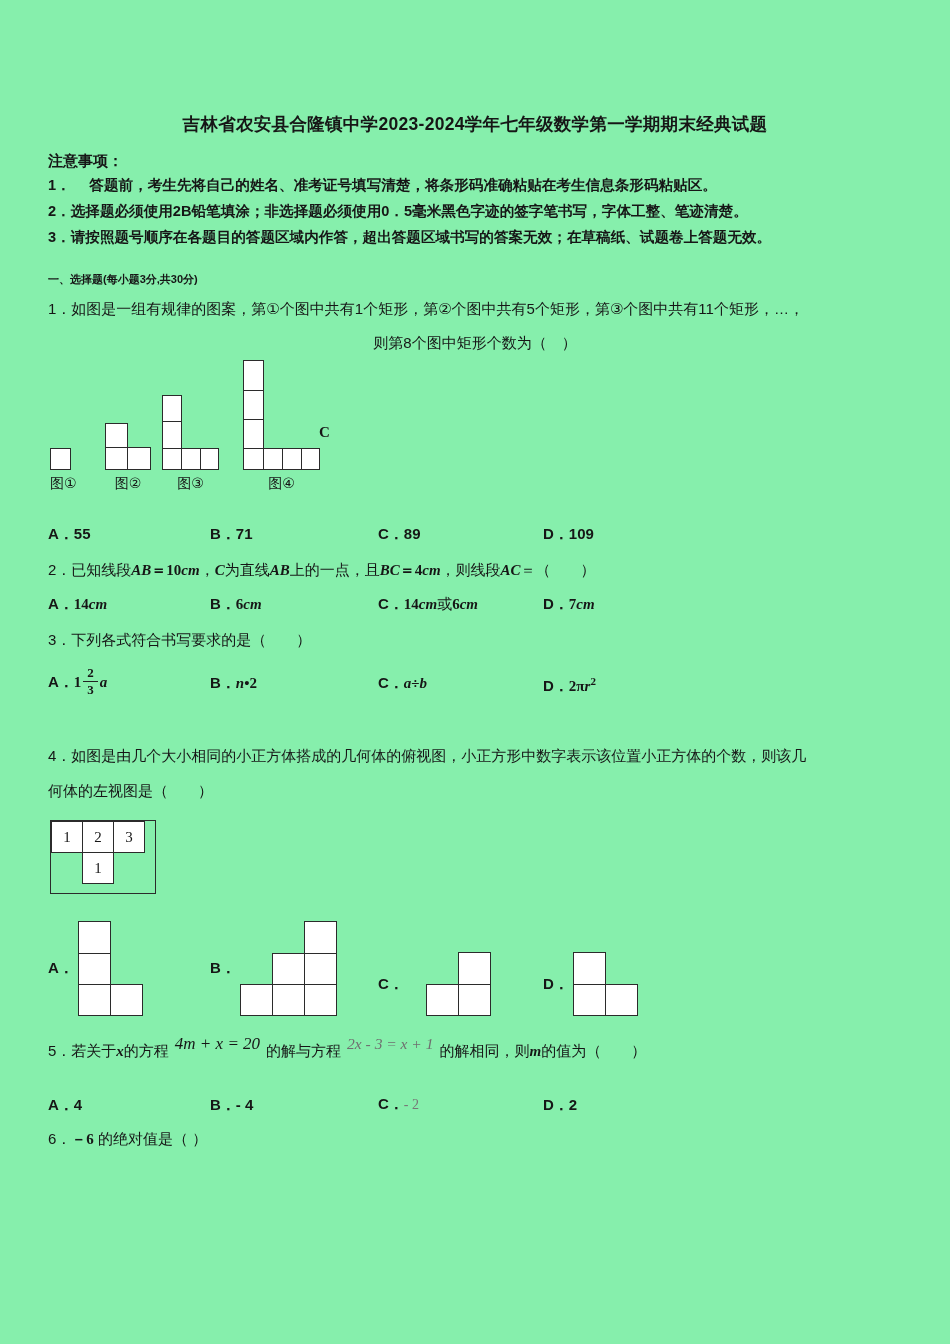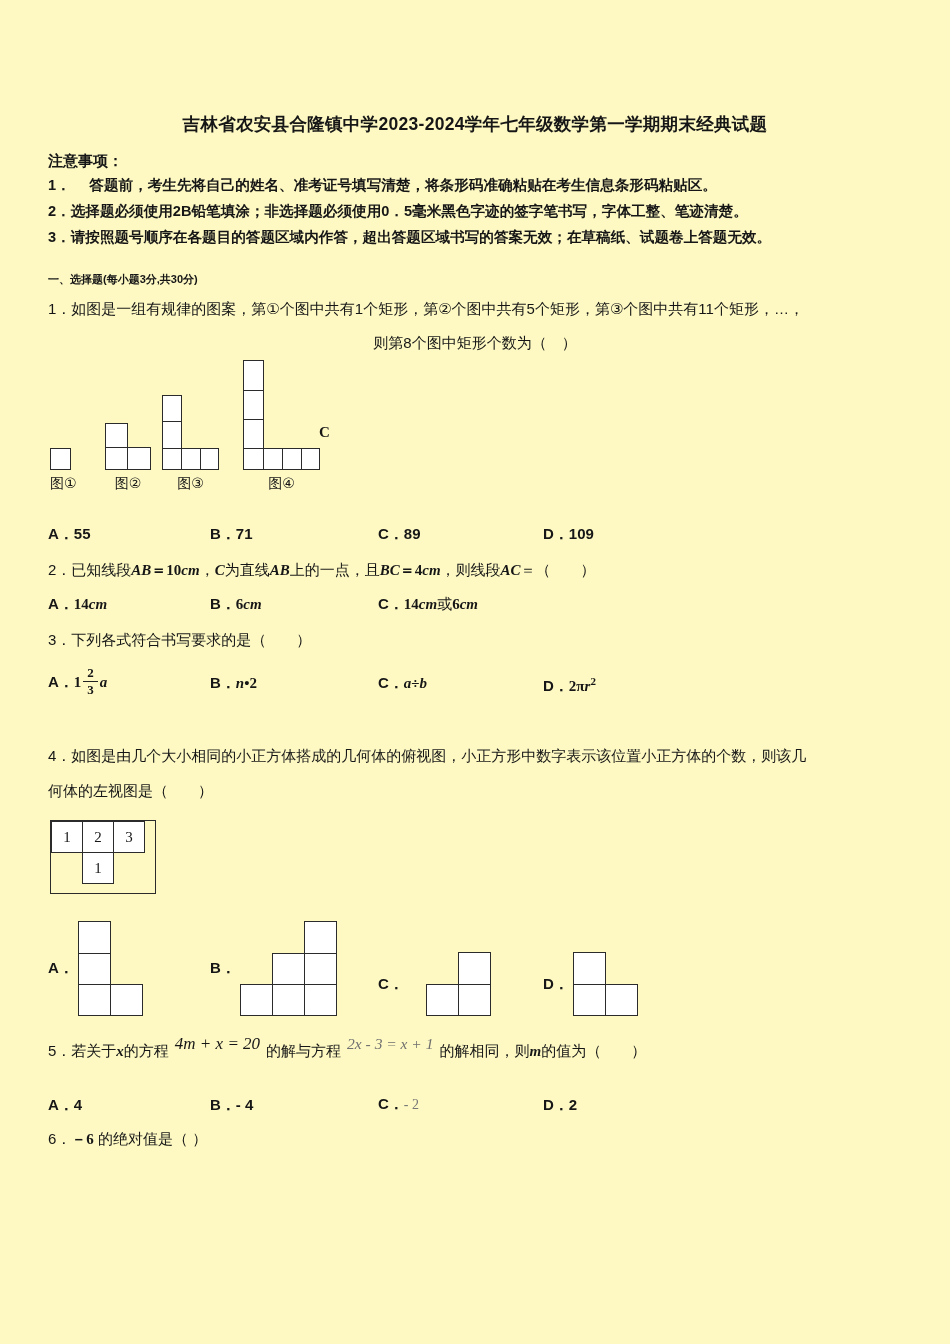--- a/index.html
+++ b/index.html
@@ -1,18 +1,18 @@
 <!DOCTYPE html>
 <html><head>
 <meta charset="utf-8">
 <style>
   * { margin:0; padding:0; box-sizing:border-box; }
   html,body { background:#ffffff; }
   body { width:950px; height:1344px; font-family:"Liberation Sans","DejaVu Sans",sans-serif; color:#161616; }
-  .page { position:relative; width:950px; height:1344px; overflow:hidden; background:#fef9c3; }
+  .page { position:relative; width:950px; height:1344px; overflow:hidden; background:#86efac; }
   .content { position:absolute; left:48px; top:0; width:854px; }
 
   .title { margin-top:112px; text-align:center; font-size:17.5px; font-weight:bold; letter-spacing:.3px; }
   .notice-heading { margin-top:14px; font-size:15px; font-weight:bold; line-height:22px; }
   .notice-item { font-size:14.6px; font-weight:600; line-height:26px; }
   .notice-item.last { margin-top:4px; }
   .sec-heading { margin-top:18px; font-size:11px; font-weight:bold; line-height:22px; }
 
   .q-line { font-size:15px; line-height:26px; }
   .mt6{margin-top:6px;} .mt8{margin-top:8px;text-align:center;} .mt9{margin-top:9px;} .mt11{margin-top:11px;} .mt22{margin-top:22px;} .mt34{margin-top:34px;}
@@ -125,20 +125,21 @@
       <span><b class="opt-label">B．</b><span><span class="seg-v">71</span></span></span>
       <span><b class="opt-label">C．</b><span><span class="seg-v">89</span></span></span>
       <span><b class="opt-label">D．</b><span><span class="seg-v">109</span></span></span>
     </div>
 
     <div class="q-line mt11"><span>2．已知线段</span><span class="seg-i">AB</span><span class="seg-n">＝10</span><span class="seg-i">cm</span><span>，</span><span class="seg-i">C</span><span>为直线</span><span class="seg-i">AB</span><span>上的一点，且</span><span class="seg-i">BC</span><span class="seg-n">＝4</span><span class="seg-i">cm</span><span>，则线段</span><span class="seg-i">AC</span><span>＝（　　）</span></div>
     <div class="opt-row q2">
       <span><b class="opt-label">A．</b><span><span class="seg-n">14</span><span class="seg-i">cm</span></span></span>
       <span><b class="opt-label">B．</b><span><span class="seg-n">6</span><span class="seg-i">cm</span></span></span>
       <span><b class="opt-label">C．</b><span><span class="seg-n">14</span><span class="seg-i">cm</span><span>或</span><span class="seg-n">6</span><span class="seg-i">cm</span></span></span>
+      <span><b class="opt-label">D．</b><span><span class="seg-n">7</span><span class="seg-i">cm</span></span></span>
     </div>
 
     <div class="q-line mt11">3．下列各式符合书写要求的是（　　）</div>
     <div class="opt-row q3">
       <span><b class="opt-label">A．</b><span><span class="seg-n">1</span><span class="frac">
               <span class="fnum">2</span>
               <span class="fden">3</span>
             </span><span class="seg-i">a</span></span></span>
       <span><b class="opt-label">B．</b><span><span class="seg-i">n</span><span class="seg-n">•2</span></span></span>
       <span><b class="opt-label">C．</b><span><span class="seg-i">a</span><span class="seg-n">÷</span><span class="seg-i">b</span></span></span>

